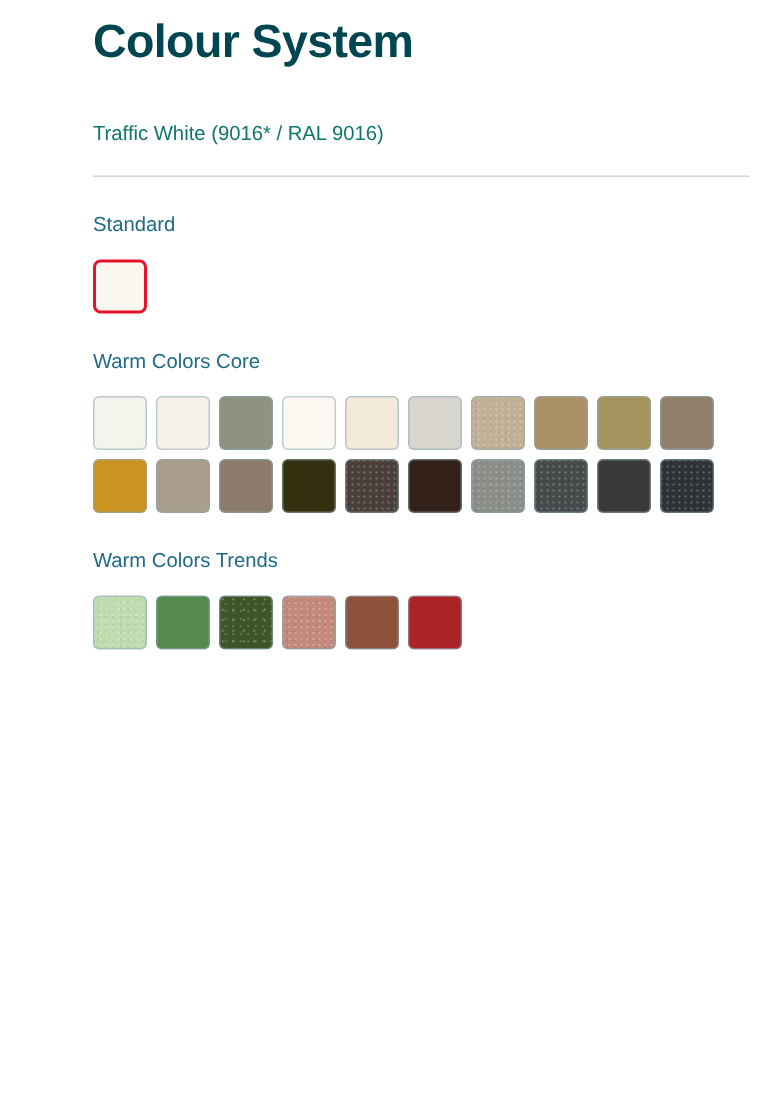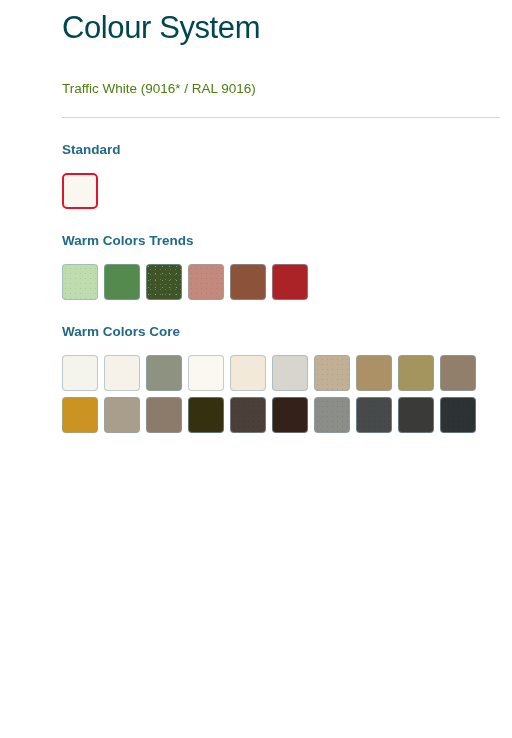--- a/index.html
+++ b/index.html
@@ -20,48 +20,47 @@
     width: 512px;
     height: 738px;
     box-sizing: border-box;
     padding: 0 12px 0 62px;
   }
   .page-title {
     margin: 0;
     padding-top: 6px;
     font-size: 31px;
     line-height: 44px;
-    font-weight: normal;
+    font-weight: bold;
     letter-spacing: -0.4px;
     color: #004650;
   }
   .subtitle {
     margin: 0;
     padding-top: 30px;
     font-size: 13.5px;
     line-height: 18px;
-    color: #4d7c0f;
+    color: #0f766e;
   }
   .divider {
     margin: 0;
     margin-top: 19px;
     width: 438px;
     height: 1px;
     background: #c9d9de;
   }
   .section {
     margin: 0;
   }
   .section-label {
     font-size: 13.5px;
     line-height: 18px;
     color: #1f6a86;
     padding-top: 23px;
     padding-bottom: 0;
-    font-weight: bold;
   }
   .swatch-rows {
     padding-top: 14px;
   }
   .swatch-row {
     display: flex;
     flex-wrap: nowrap;
     gap: 6px;
     margin-bottom: 6px;
   }
@@ -121,33 +120,20 @@
   <div id="sections-root">
       <div class="section">
         <div class="section-label">Standard</div>
         <div class="swatch-rows">
           <div class="swatch-row">
             <div class="swatch selected" style="background: rgb(250, 247, 241);"></div>
           </div>
         </div>
       </div>
       <div class="section">
-        <div class="section-label">Warm Colors Trends</div>
-        <div class="swatch-rows">
-          <div class="swatch-row">
-            <div class="swatch grain" style="background: rgb(191, 220, 175);"></div>
-            <div class="swatch" style="background: rgb(84, 138, 78);"></div>
-            <div class="swatch speckle" style="background: rgb(63, 85, 39);"></div>
-            <div class="swatch grain" style="background: rgb(195, 137, 124);"></div>
-            <div class="swatch" style="background: rgb(141, 82, 58);"></div>
-            <div class="swatch" style="background: rgb(171, 34, 39);"></div>
-          </div>
-        </div>
-      </div>
-      <div class="section">
         <div class="section-label">Warm Colors Core</div>
         <div class="swatch-rows">
           <div class="swatch-row">
             <div class="swatch" style="background: rgb(244, 243, 236);"></div>
             <div class="swatch" style="background: rgb(246, 242, 233);"></div>
             <div class="swatch" style="background: rgb(141, 146, 129);"></div>
             <div class="swatch" style="background: rgb(251, 248, 242);"></div>
             <div class="swatch" style="background: rgb(242, 233, 216);"></div>
             <div class="swatch" style="background: rgb(215, 213, 206);"></div>
             <div class="swatch grain" style="background: rgb(194, 176, 150);"></div>
@@ -162,15 +148,28 @@
             <div class="swatch" style="background: rgb(53, 48, 15);"></div>
             <div class="swatch grain" style="background: rgb(74, 63, 57);"></div>
             <div class="swatch" style="background: rgb(51, 33, 26);"></div>
             <div class="swatch grain" style="background: rgb(139, 141, 136);"></div>
             <div class="swatch grain" style="background: rgb(70, 74, 75);"></div>
             <div class="swatch" style="background: rgb(58, 58, 56);"></div>
             <div class="swatch grain" style="background: rgb(45, 50, 52);"></div>
           </div>
         </div>
       </div>
+      <div class="section">
+        <div class="section-label">Warm Colors Trends</div>
+        <div class="swatch-rows">
+          <div class="swatch-row">
+            <div class="swatch grain" style="background: rgb(191, 220, 175);"></div>
+            <div class="swatch" style="background: rgb(84, 138, 78);"></div>
+            <div class="swatch speckle" style="background: rgb(63, 85, 39);"></div>
+            <div class="swatch grain" style="background: rgb(195, 137, 124);"></div>
+            <div class="swatch" style="background: rgb(141, 82, 58);"></div>
+            <div class="swatch" style="background: rgb(171, 34, 39);"></div>
+          </div>
+        </div>
+      </div>
     </div>
 
 </div>
 
 </body></html>

